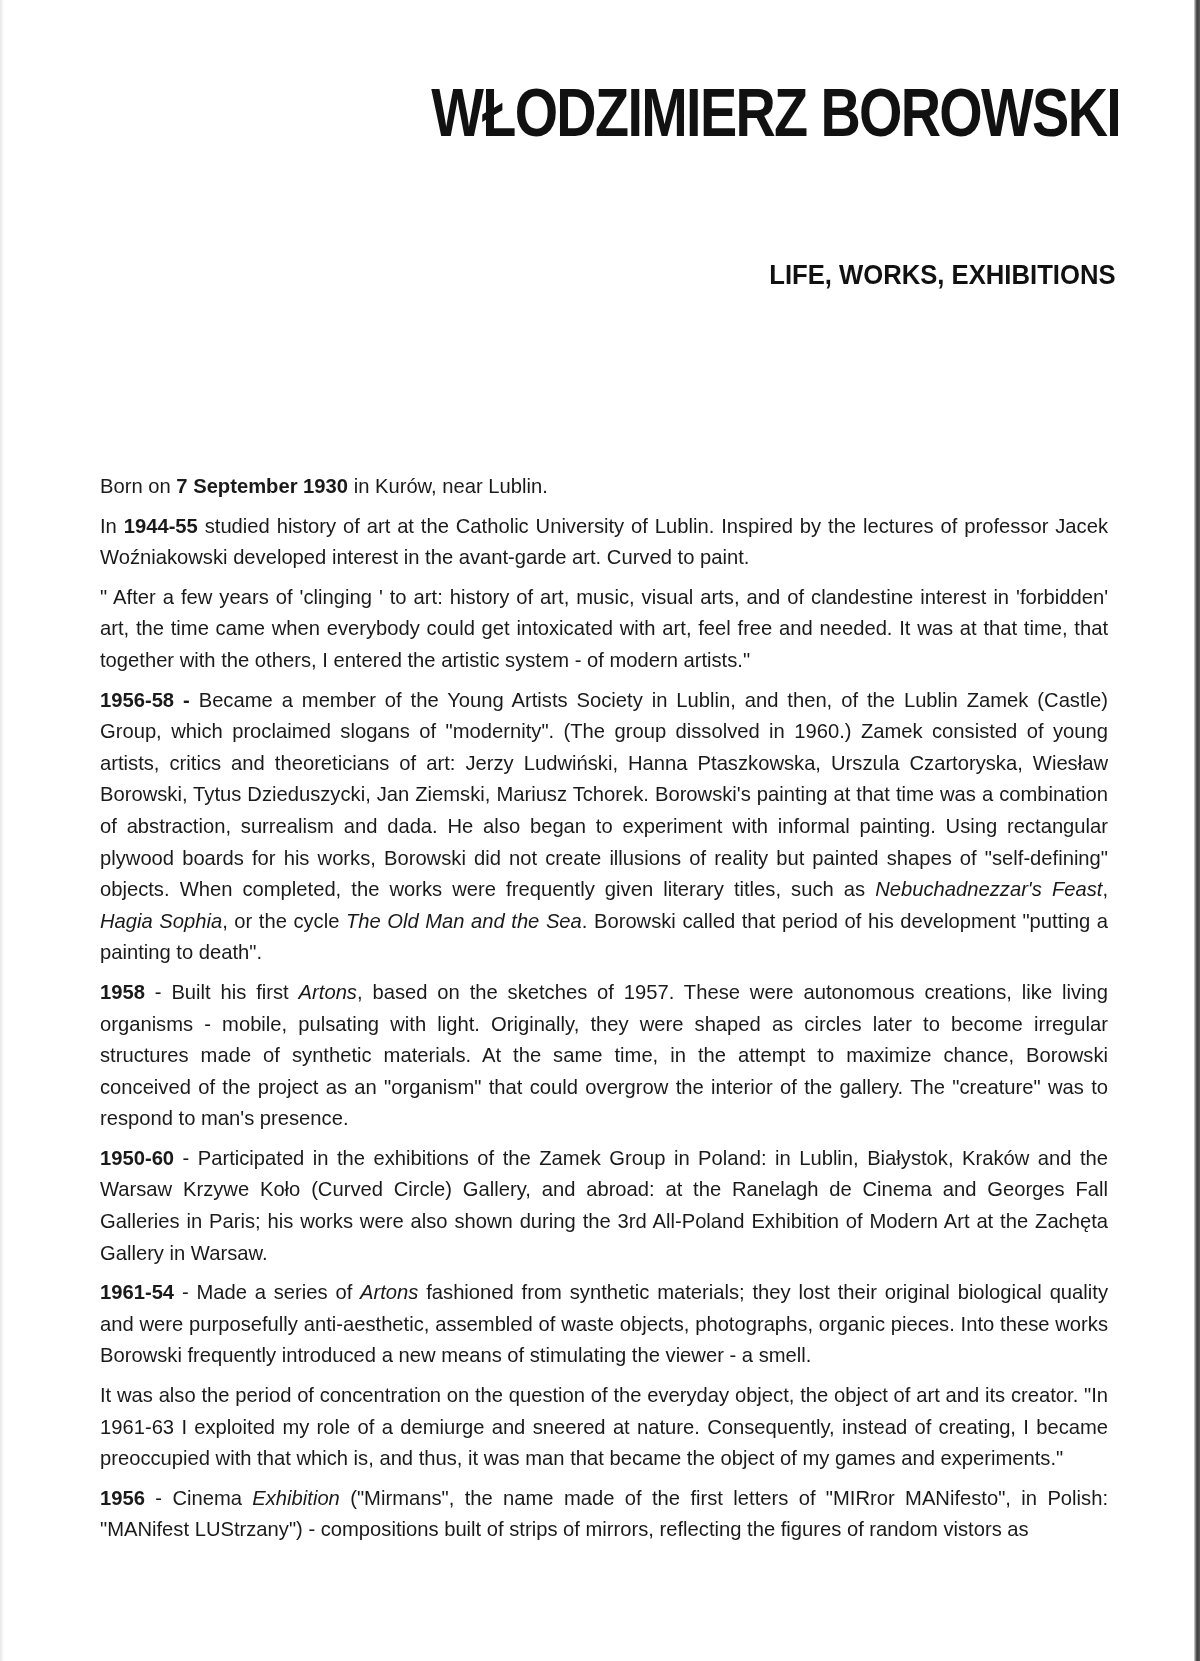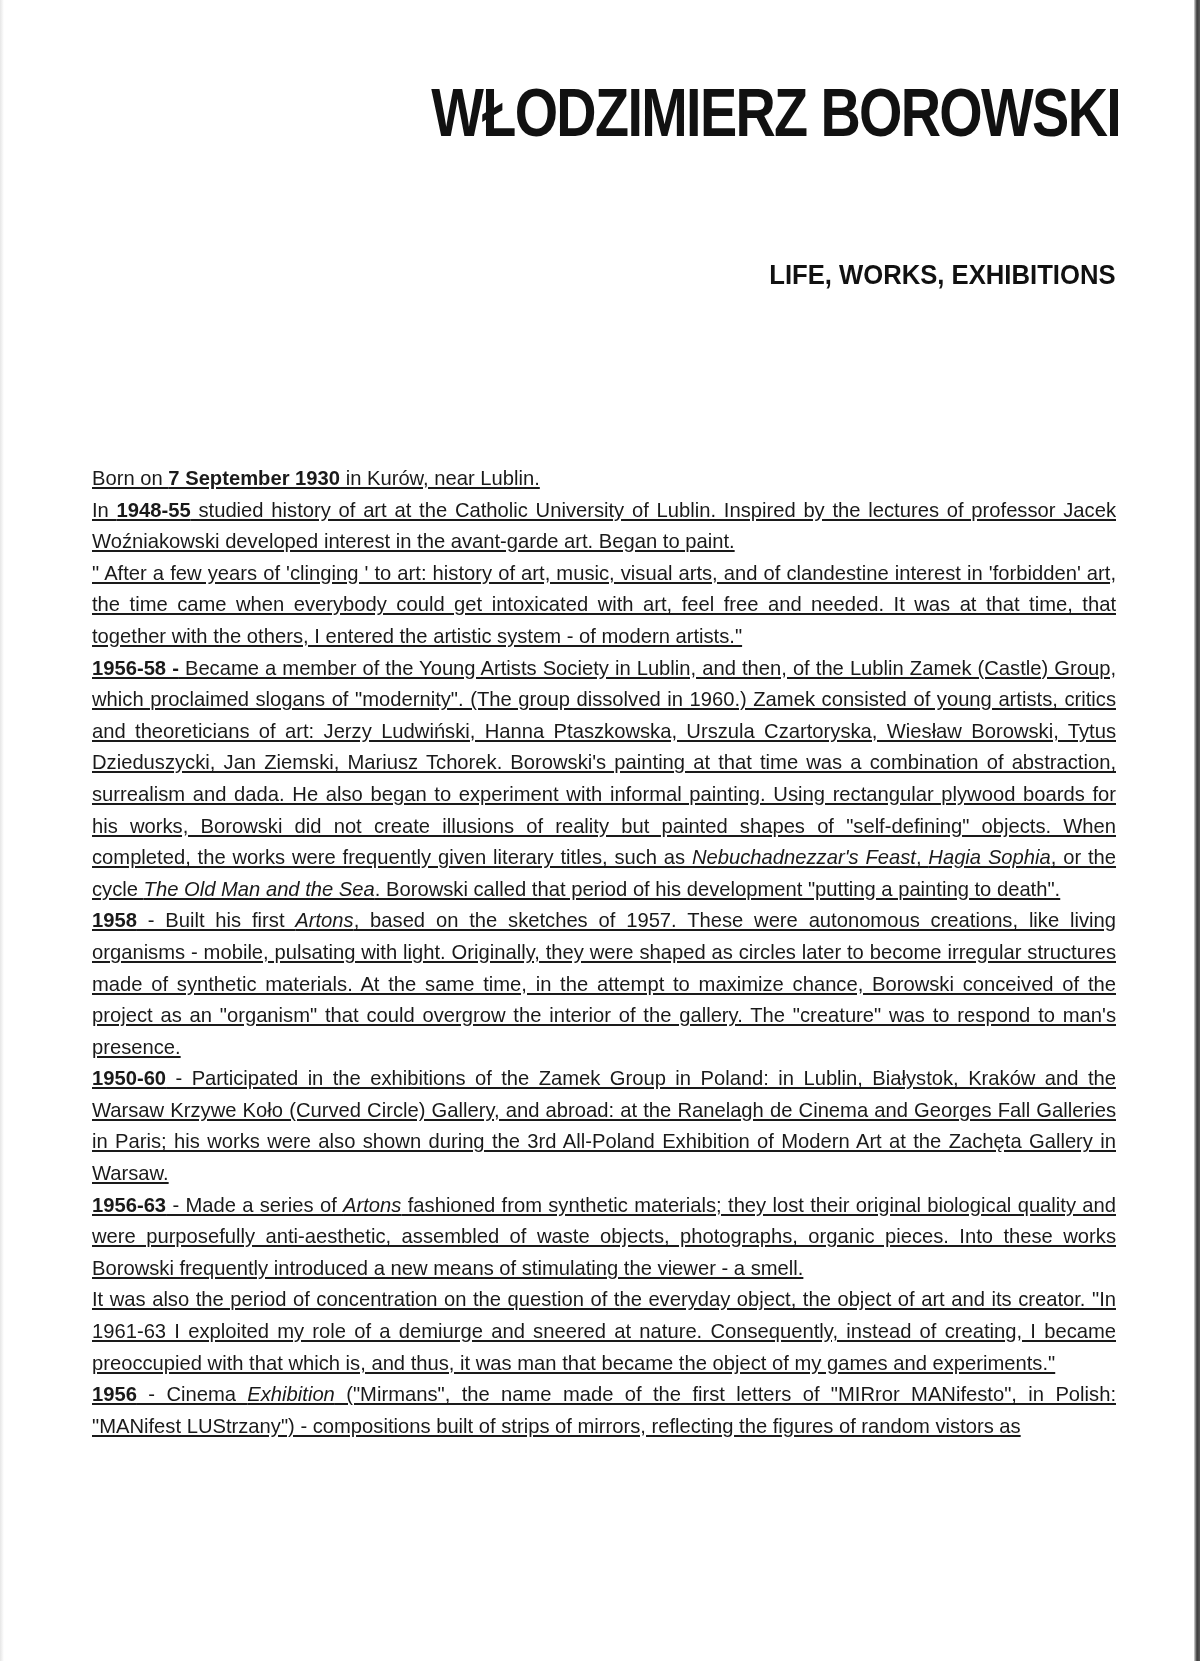--- a/index.html
+++ b/index.html
@@ -40,44 +40,44 @@
     white-space: nowrap;
     transform: scaleX(0.95);
     transform-origin: right center;
   }
   .bio {
     position: absolute; top: 463px; left: 92px; width: 1024px;
     font-size: 20.2px;
     line-height: 31.6px;
     text-align: justify;
   }
-  .bio p { margin: 0; text-decoration: underline; }
+  .bio p { margin: 8px; }
   .bio b { font-weight: bold; }
   .bio i { font-style: italic; }
 </style>
 </head>
 <body>
 
 <div class="page-edge-left"></div>
 <div class="page-edge-right"></div>
 
 <h1 class="main-title">WŁODZIMIERZ BOROWSKI</h1>
 <h2 class="subtitle">LIFE, WORKS, EXHIBITIONS</h2>
 
 <div class="bio">
   <p><span>Born on </span><b>7 September 1930</b><span> in Kurów, near Lublin.</span></p>
 
-  <p><span>In </span><b>1948-55</b><span> studied history of art at the Catholic University of Lublin. Inspired by the lectures of professor Jacek Woźniakowski developed interest in the avant-garde art. Began to paint.</span></p>
+  <p><span>In </span><b>1944-55</b><span> studied history of art at the Catholic University of Lublin. Inspired by the lectures of professor Jacek Woźniakowski developed interest in the avant-garde art. Curved to paint.</span></p>
 
   <p>" After a few years of 'clinging ' to art: history of art, music, visual arts, and of clandestine interest in 'forbidden' art, the time came when everybody could get intoxicated with art, feel free and needed. It was at that time, that together with the others, I entered the artistic system - of modern artists."</p>
 
   <p><b>1956-58 -</b><span> Became a member of the Young Artists Society in Lublin, and then, of the Lublin Zamek (Castle) Group, which proclaimed slogans of "modernity". (The group dissolved in 1960.) Zamek consisted of young artists, critics and theoreticians of art: Jerzy Ludwiński, Hanna Ptaszkowska, Urszula Czartoryska, Wiesław Borowski, Tytus Dzieduszycki, Jan Ziemski, Mariusz Tchorek. Borowski's painting at that time was a combination of abstraction, surrealism and dada. He also began to experiment with informal painting. Using rectangular plywood boards for his works, Borowski did not create illusions of reality but painted shapes of "self-defining" objects. When completed, the works were frequently given literary titles, such as </span><i>Nebuchadnezzar's Feast</i><span>, </span><i>Hagia Sophia</i><span>, or the cycle </span><i>The Old Man and the Sea</i><span>. Borowski called that period of his development "putting a painting to death".</span></p>
 
   <p><b>1958</b><span> - Built his first </span><i>Artons</i><span>, based on the sketches of 1957. These were autonomous creations, like living organisms - mobile, pulsating with light. Originally, they were shaped as circles later to become irregular structures made of synthetic materials. At the same time, in the attempt to maximize chance, Borowski conceived of the project as an "organism" that could overgrow the interior of the gallery. The "creature" was to respond to man's presence.</span></p>
 
   <p><b>1950-60</b><span> - Participated in the exhibitions of the Zamek Group in Poland: in Lublin, Białystok, Kraków and the Warsaw Krzywe Koło (Curved Circle) Gallery, and abroad: at the Ranelagh de Cinema and Georges Fall Galleries in Paris; his works were also shown during the 3rd All-Poland Exhibition of Modern Art at the Zachęta Gallery in Warsaw.</span></p>
 
-  <p><b>1956-63</b><span> - Made a series of </span><i>Artons</i><span> fashioned from synthetic materials; they lost their original biological quality and were purposefully anti-aesthetic, assembled of waste objects, photographs, organic pieces. Into these works Borowski frequently introduced a new means of stimulating the viewer - a smell.</span></p>
+  <p><b>1961-54</b><span> - Made a series of </span><i>Artons</i><span> fashioned from synthetic materials; they lost their original biological quality and were purposefully anti-aesthetic, assembled of waste objects, photographs, organic pieces. Into these works Borowski frequently introduced a new means of stimulating the viewer - a smell.</span></p>
 
   <p>It was also the period of concentration on the question of the everyday object, the object of art and its creator. "In 1961-63 I exploited my role of a demiurge and sneered at nature. Consequently, instead of creating, I became preoccupied with that which is, and thus, it was man that became the object of my games and experiments."</p>
 
   <p><b>1956</b><span> - Cinema </span><i>Exhibition</i><span> ("Mirmans", the name made of the first letters of "MIRror MANifesto", in Polish: "MANifest LUStrzany") - compositions built of strips of mirrors, reflecting the figures of random vistors as</span></p>
 </div>
 
 </body></html>

